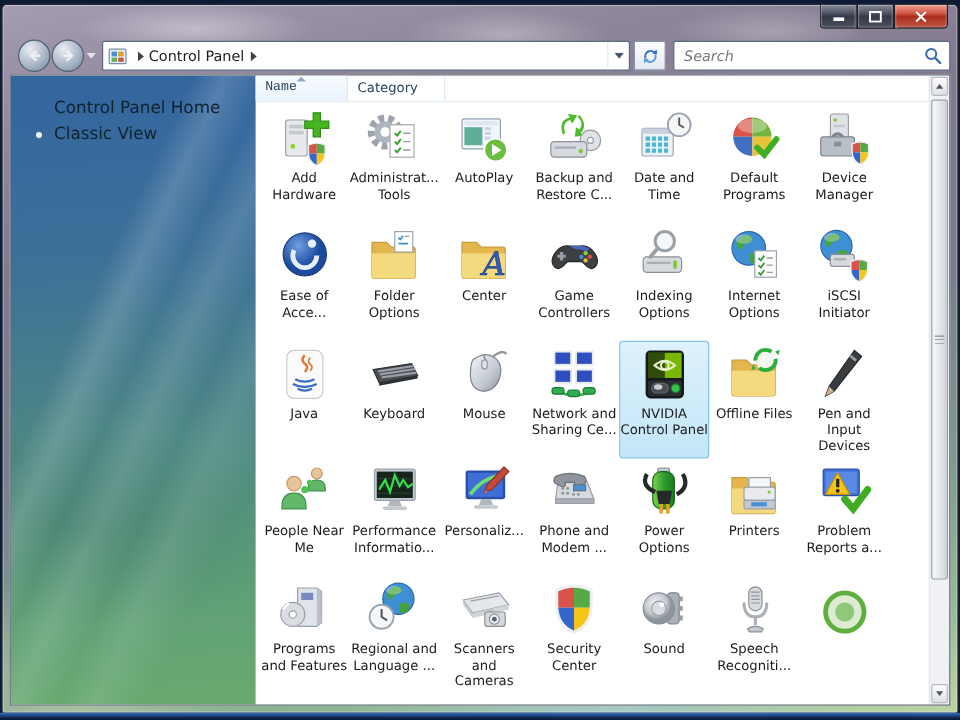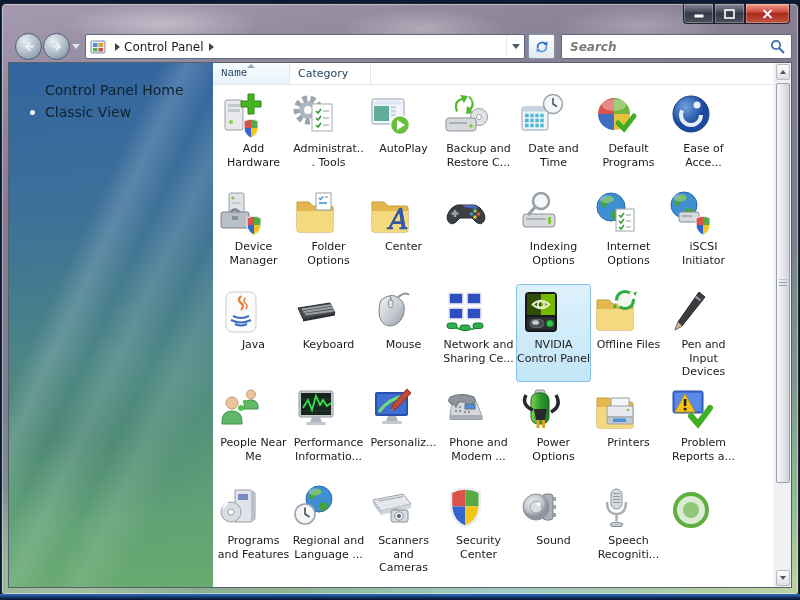--- a/index.html
+++ b/index.html
@@ -58,21 +58,20 @@
     background:linear-gradient(#fefefe,#e3e9f1);border:1px solid #8395aa;border-radius:2px;
     display:flex;align-items:center;justify-content:center;
   }
   .searchbox{
     flex:1;height:23px;margin-left:6px;background:#fff;border:1px solid #5a6b7d;border-radius:2px;
     display:flex;align-items:center;padding:0 6px;
   }
   .searchbox input{
     flex:1;border:none;outline:none;font-size:12px;color:#701a75;background:transparent;
     font-family:"DejaVu Sans","Liberation Sans",sans-serif;
-    font-weight:bold;
   }
   .searchbox input::placeholder{font-style:italic;color:#7a7a7a;}
   
   .client{
     position:absolute;top:58px;left:6px;right:6px;bottom:6px;
     background:#fff;border:1px solid #55606c;display:flex;overflow:hidden;
   }
   .sidebar{
     width:204px;flex:none;position:relative;padding-top:16px;box-sizing:border-box;
     background:
@@ -93,21 +92,21 @@
     position:absolute;top:1px;left:50%;transform:translateX(-50%);
     width:0;height:0;border-left:4px solid transparent;border-right:4px solid transparent;
     border-bottom:4px solid #93a8bd;
   }
   
   .grid{
     flex:1;display:grid;grid-template-columns:repeat(7,75px);grid-auto-rows:98px;
     padding:3px 0 0 3px;overflow:hidden;
   }
   .tile{
-    display:flex;flex-direction:column;padding-top:3px;
+    display:flex;flex-direction:column;align-items:center;padding-top:3px;
     border:1px solid transparent;border-radius:3px;cursor:pointer;box-sizing:border-box;
   }
   .tile.selected{background:linear-gradient(#def1fc,#c2e6f8);border-color:#84c3e6;}
   .ticon{width:48px;height:48px;flex:none;}
   .tlabel{font-size:11px;line-height:13.5px;text-align:center;color:#1b1b1b;margin-top:2px;max-width:76px;overflow-wrap:break-word;}
   
   .scroll{width:17px;flex:none;position:relative;background:#f0f1f4;border-left:1px solid #e7e7ea;box-sizing:border-box;}
   .sbtn{
     position:absolute;left:1px;right:1px;height:16px;cursor:pointer;
     background:linear-gradient(#fefefe,#dcdfe4);border:1px solid #b5bac1;border-radius:2px;
@@ -316,34 +315,20 @@
                 <path d="M22 22 L22 6 A16 16 0 0 1 38 22 Z" fill="#74b33c"></path>
                 <path d="M22 22 L6 22 A16 16 0 0 0 22 38 Z" fill="#3f6fc2"></path>
                 <path d="M22 22 L38 22 A16 16 0 0 1 22 38 Z" fill="#e8c23a"></path>
                 <ellipse cx="22" cy="13" rx="12" ry="6" fill="#fff" opacity="0.32"></ellipse>
                 <path d="M26 31 l6 6 10 -13" stroke="#3fae24" stroke-width="5" fill="none" stroke-linecap="round"></path>
               </svg></div>
             <div class="tlabel">Default Programs</div>
           </div>
           <div class="tile">
             <div class="ticon"><svg viewBox="0 0 48 48" width="48" height="48">
-                <defs>
-                  <radialGradient id="g-ea" cx="0.35" cy="0.3">
-                    <stop offset="0" stop-color="#6f9fe0"></stop>
-                    <stop offset="1" stop-color="#1b4a9e"></stop>
-                  </radialGradient>
-                </defs>
-                <circle cx="24" cy="22" r="18" fill="url(#g-ea)" stroke="#1d3f7f"></circle>
-                <circle cx="24" cy="23" r="10" fill="none" stroke="#e8eef8" stroke-width="4" stroke-dasharray="36 28"></circle>
-                <circle cx="30" cy="13" r="3.5" fill="#e8eef8"></circle>
-              </svg></div>
-            <div class="tlabel">Ease of Acce...</div>
-          </div>
-          <div class="tile">
-            <div class="ticon"><svg viewBox="0 0 48 48" width="48" height="48">
                 <rect x="12" y="3" width="15" height="22" rx="1.5" fill="#dfe2e6" stroke="#9aa0a8"></rect>
                 <circle cx="16" cy="8" r="1.5" fill="#7ec832"></circle>
                 <rect x="15" y="12" width="9" height="2" fill="#c3c9d0"></rect>
                 <path d="M13 23 q5 -7 10 0" fill="none" stroke="#7d838b" stroke-width="2.5"></path>
                 <rect x="4" y="22" width="28" height="16" rx="2" fill="#b9bfc7" stroke="#7d838b"></rect>
                 <rect x="15" y="26" width="6" height="4" fill="#888f97"></rect>
                 <g transform="translate(30,26) scale(1)">
                   <clipPath id="cdm">
                     <path d="M0 2 Q7 -1.5 14 2 L14 8 Q14 16 7 19 Q0 16 0 8 Z"></path>
                   </clipPath>
@@ -353,20 +338,34 @@
                     <rect y="9" width="7" height="10" fill="#3366cc"></rect>
                     <rect x="7" y="9" width="7" height="10" fill="#f5c518"></rect>
                   </g>
                   <path d="M0 2 Q7 -1.5 14 2 L14 8 Q14 16 7 19 Q0 16 0 8 Z" fill="none" stroke="#eceff3" stroke-width="1.2"></path>
                 </g>
               </svg></div>
             <div class="tlabel">Device Manager</div>
           </div>
           <div class="tile">
             <div class="ticon"><svg viewBox="0 0 48 48" width="48" height="48">
+                <defs>
+                  <radialGradient id="g-ea" cx="0.35" cy="0.3">
+                    <stop offset="0" stop-color="#6f9fe0"></stop>
+                    <stop offset="1" stop-color="#1b4a9e"></stop>
+                  </radialGradient>
+                </defs>
+                <circle cx="24" cy="22" r="18" fill="url(#g-ea)" stroke="#1d3f7f"></circle>
+                <circle cx="24" cy="23" r="10" fill="none" stroke="#e8eef8" stroke-width="4" stroke-dasharray="36 28"></circle>
+                <circle cx="30" cy="13" r="3.5" fill="#e8eef8"></circle>
+              </svg></div>
+            <div class="tlabel">Ease of Acce...</div>
+          </div>
+          <div class="tile">
+            <div class="ticon"><svg viewBox="0 0 48 48" width="48" height="48">
                 <path d="M5 12 h12 l4 4 h18 a2 2 0 0 1 2 2 v22 a2 2 0 0 1 -2 2 H7 a2 2 0 0 1 -2 -2 Z" fill="#e3b74e" stroke="#c79b3e"></path>
                 <path d="M5 21 h36 v19 a2 2 0 0 1 -2 2 H7 a2 2 0 0 1 -2 -2 Z" fill="#f5d97f"></path>
                 <rect x="24" y="3" width="15" height="17" fill="#fff" stroke="#9aa4ae"></rect>
                 <path d="M27 8 l1.5 1.5 2.5 -3 M27 13 h8" stroke="#3b8fd4" stroke-width="1.4" fill="none"></path>
                 <path d="M32.5 7 h3.5" stroke="#999" stroke-width="1.2"></path>
               </svg></div>
             <div class="tlabel">Folder Options</div>
           </div>
           <div class="tile">
             <div class="ticon"><svg viewBox="0 0 48 48" width="48" height="48">
@@ -379,20 +378,21 @@
           <div class="tile">
             <div class="ticon"><svg viewBox="0 0 48 48" width="48" height="48">
                 <path d="M10 18 Q14 14 20 15 L28 15 Q34 14 38 18 Q45 25 42 31 Q39 36 34 32 L30 28 L18 28 L14 32 Q9 36 6 31 Q3 25 10 18 Z" fill="#3c4043" stroke="#26282b"></path>
                 <path d="M20 15 L28 15 Q33 14.5 36 17 L34 19.5 Q29 17.5 24 17.5 Z" fill="#4a6fd4" opacity="0.85"></path>
                 <path d="M13 20 v7 M9.5 23.5 h7" stroke="#9aa0a6" stroke-width="2.5"></path>
                 <circle cx="33" cy="21" r="1.8" fill="#8fd12f"></circle>
                 <circle cx="36.5" cy="24" r="1.8" fill="#e0524a"></circle>
                 <circle cx="29.5" cy="24" r="1.8" fill="#4a90d9"></circle>
                 <circle cx="33" cy="27" r="1.8" fill="#e8c23a"></circle>
               </svg></div>
+            <div class="tlabel">Game Controllers</div>
           </div>
           <div class="tile">
             <div class="ticon"><svg viewBox="0 0 48 48" width="48" height="48">
                 <rect x="6" y="24" width="32" height="13" rx="3" fill="#d6dade" stroke="#8b9096"></rect>
                 <rect x="9" y="28" width="20" height="2" fill="#aab0b6"></rect>
                 <rect x="31" y="27" width="3" height="7" rx="1" fill="#7ec832"></rect>
                 <circle cx="24" cy="11" r="8" fill="#eef4f8" fill-opacity="0.7" stroke="#9aa0a6" stroke-width="2.5"></circle>
                 <path d="M18 17 L12 24" stroke="#9aa0a6" stroke-width="3.2" stroke-linecap="round"></path>
               </svg></div>
             <div class="tlabel">Indexing Options</div>

